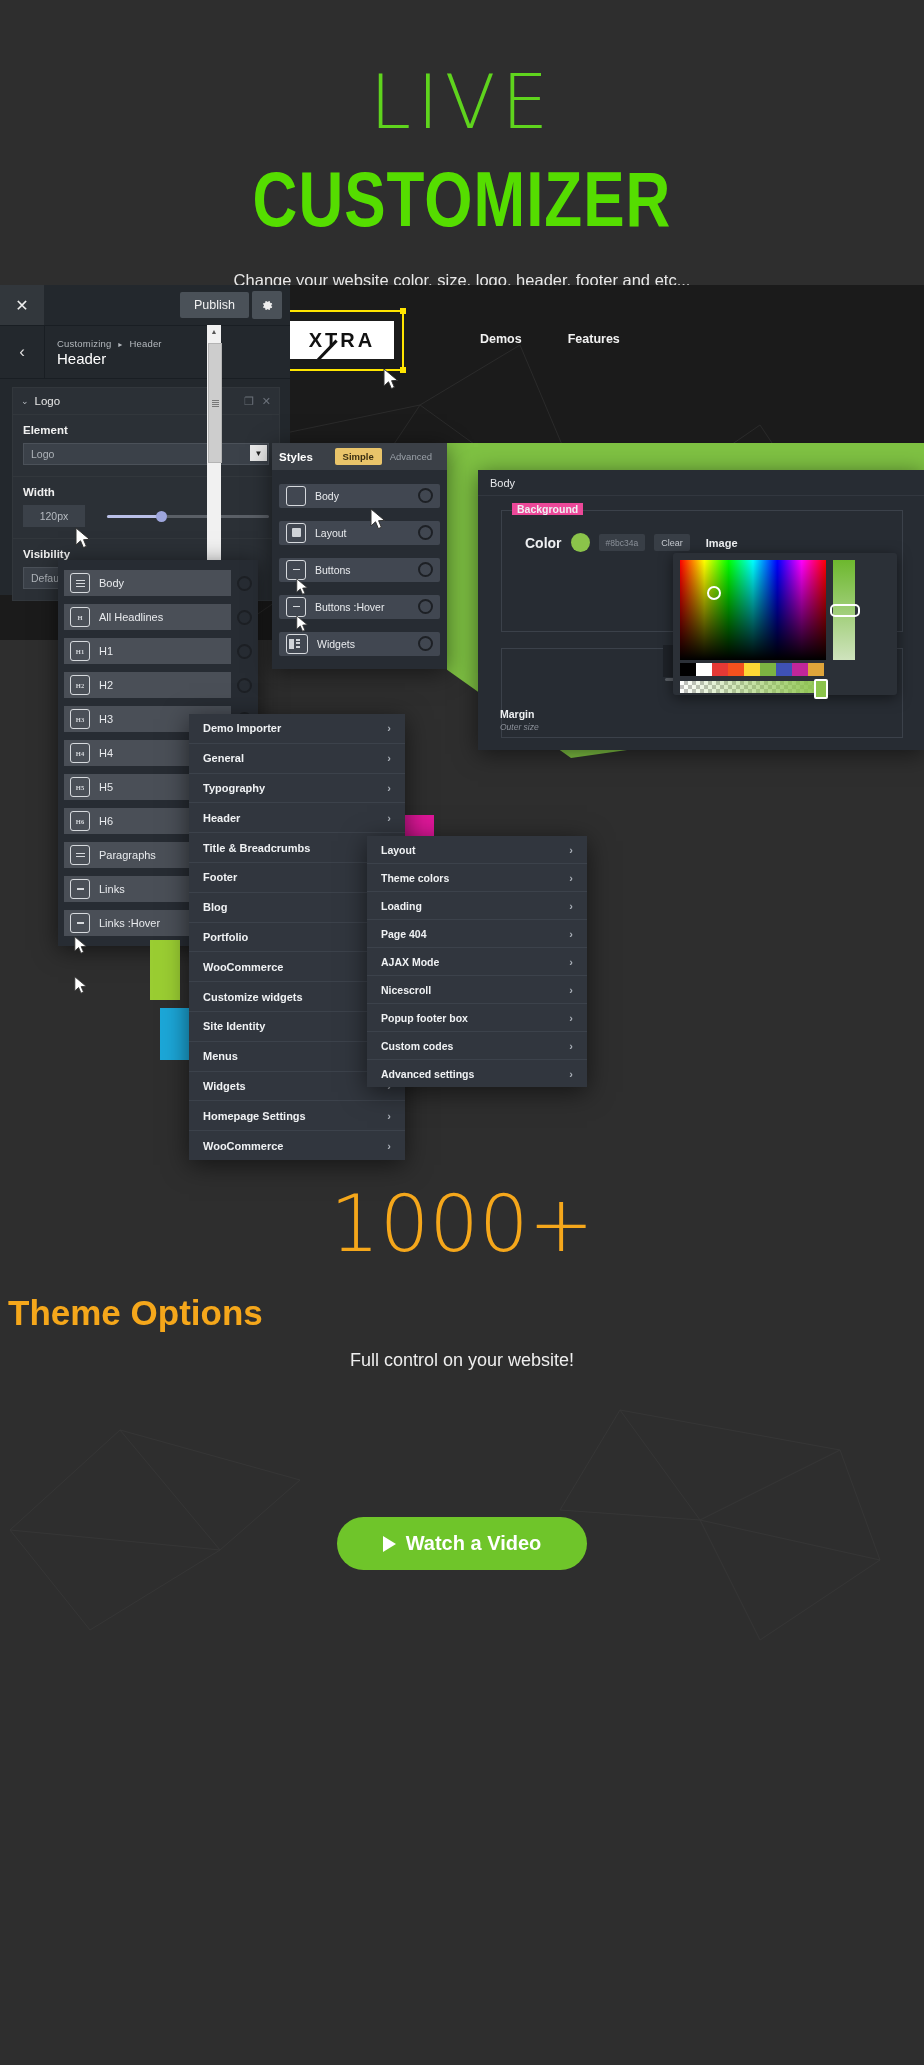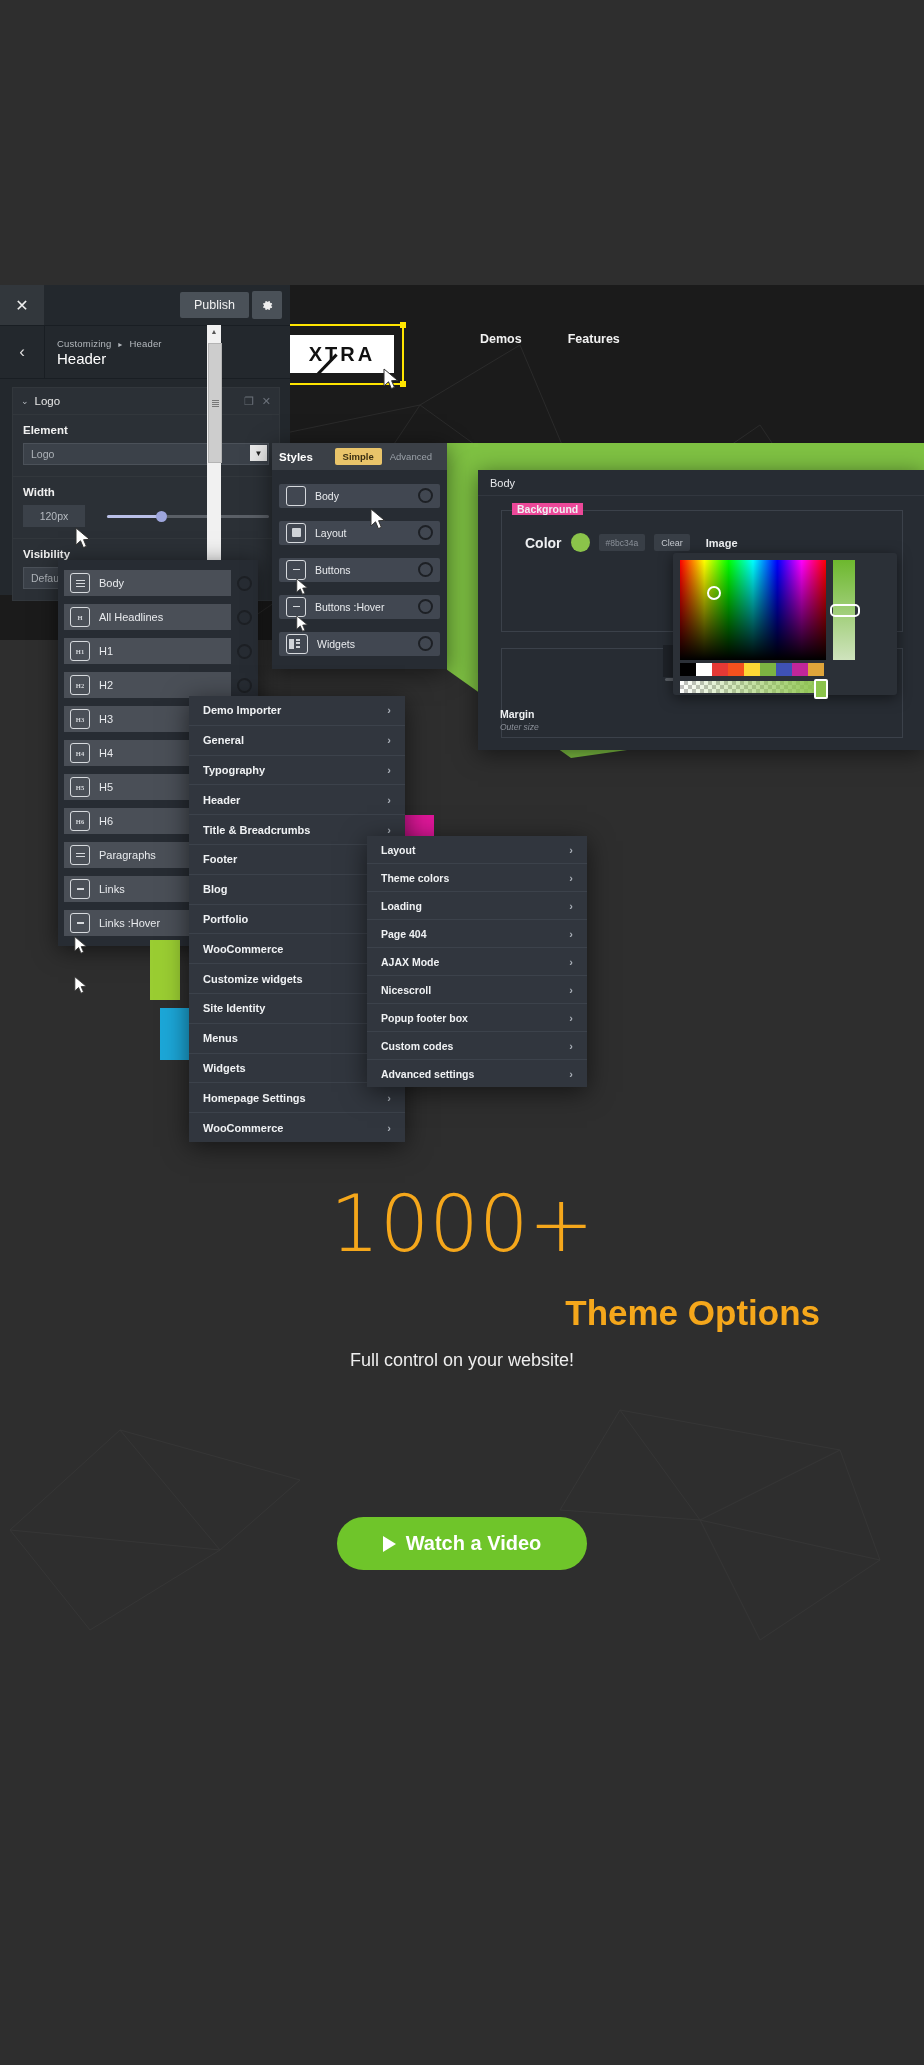--- a/index.html
+++ b/index.html
@@ -74,21 +74,21 @@
 
   
   .cz-sb{position:absolute;left:207px;top:325px;width:14px;height:245px;background:#f1f1f1;}
   .cz-sb .up{height:12px;display:flex;align-items:center;justify-content:center;font-size:7px;color:#555;}
   .cz-sb .thumb{position:absolute;left:1px;top:18px;width:12px;height:118px;background:#cdcdcd;
     border:1px solid #b4b4b4;display:flex;align-items:center;justify-content:center;}
   .cz-sb .grip{width:7px;height:7px;
     background:repeating-linear-gradient(#777 0 1px,transparent 1px 2px);}
 
   
-  .prev-logo{position:absolute;left:280px;top:324px;width:120px;height:57px;border:2px solid #ffe500;}
+  .prev-logo{position:absolute;left:280px;top:310px;width:120px;height:57px;border:2px solid #ffe500;}
   .prev-logo-in{position:absolute;left:8px;top:9px;width:104px;height:38px;background:#fff;
     display:flex;align-items:center;justify-content:center;overflow:hidden;}
   .xtra{font-size:20px;font-weight:bold;letter-spacing:3px;color:#111;
     font-family:"Liberation Sans",sans-serif;position:relative;}
   .xtra:after{content:"";position:absolute;left:-5px;top:-3px;width:27px;height:27px;
     border-bottom:3px solid #111;transform:rotate(-46deg);}
   .hnd{position:absolute;width:6px;height:6px;background:#ffe500;}
   .prev-nav{position:absolute;left:480px;top:332px;display:flex;gap:46px;font-size:12.5px;
     font-weight:bold;color:#f2f2f2;}
 
@@ -173,52 +173,57 @@
   .alpha .ak{position:absolute;right:-2px;top:-2px;width:10px;height:16px;border:2px solid #fff;
     border-radius:2px;background:#8bc34a;}
   .margin-lab{position:absolute;left:500px;top:708px;font-size:10.5px;font-weight:bold;color:#eef0f2;}
   .margin-sub{position:absolute;left:500px;top:722px;font-size:8.5px;font-style:italic;color:#8b9099;}
   .sl2{position:absolute;left:665px;top:678px;width:70px;height:3px;background:#5a5f66;border-radius:2px;}
   .sl2 .k{position:absolute;left:18px;top:-4px;width:10px;height:10px;border-radius:50%;background:#9ea6dd;}
   .dkbox{position:absolute;left:663px;top:645px;width:62px;height:32px;background:#1e2228;}
 
   
   .menu{position:absolute;background:#31363e;box-shadow:0 5px 24px rgba(0,0,0,.55);}
-  .m-main{left:189px;top:696px;width:216px;}
+  .m-main{left:189px;top:714px;width:216px;}
   .m-sub{left:367px;top:836px;width:220px;}
   .m-item{height:28.8px;display:flex;align-items:center;padding:0 14px;
     border-bottom:1px solid #3c424b;font-size:11px;font-weight:bold;color:#f0f2f4;}
   .m-item:last-child{border-bottom:none;}
   .m-item .lab{flex:1;}
   .m-item .ch{color:#aab0b8;font-size:11px;}
   .m-sub .m-item{height:27px;font-size:10.5px;}
 
   
   .chip-pink{position:absolute;left:398px;top:815px;width:36px;height:22px;background:#e0179a;}
   .chip-blue{position:absolute;left:160px;top:1008px;width:36px;height:52px;background:#1ca7d8;}
   .chip-green2{position:absolute;left:150px;top:940px;width:30px;height:60px;background:#9acd32;}
   .count{position:absolute;left:0;top:1185px;width:924px;text-align:center;
     font-size:78px;line-height:1;color:#f5a71b;font-weight:300;font-family:"DejaVu Sans",sans-serif;}
-  .count2{position:absolute;left:0;top:1295px;width:820px;text-align:right;
+  .count2{position:absolute;left:8px;top:1295px;width:820px;text-align:left;
     font-size:35px;line-height:1;color:#f5a71b;font-weight:bold;}
   .count3{position:absolute;left:0;top:1350px;width:924px;text-align:center;
     font-size:18px;color:#eee;}
   .watch{position:absolute;left:50%;top:1517px;transform:translateX(-50%);
     width:250px;height:53px;border-radius:28px;background:#6fc52a;display:flex;align-items:center;
     justify-content:center;gap:10px;}
   .watch .play{width:0;height:0;border-left:13px solid #fff;border-top:8px solid transparent;
     border-bottom:8px solid transparent;}
   .watch .wl{font-size:20px;font-weight:bold;color:#fff;}
   .poly-bot{position:absolute;left:0;top:1390px;width:924px;height:300px;opacity:.35;}
 </style>
 </head>
 <body>
 
 <div class="stage">
 
+  <div class="hero">
+    <div class="hero-live">LIVE</div>
+    <div class="hero-cust">CUSTOMIZER</div>
+    <div class="hero-sub">Change your website color, size, logo, header, footer and etc...</div>
+  </div>
 
   <div class="shot">
     <svg class="shot-poly" width="924" height="355">
       <g stroke="#3a3a3a" stroke-width="1" fill="none">
         <path d="M60 330 L180 170 L300 300 L60 330 Z"></path>
         <path d="M180 170 L420 120 L300 300"></path>
         <path d="M420 120 L600 250 L300 300"></path>
         <path d="M600 250 L760 140 L880 320"></path>
         <path d="M60 330 L220 355 L300 300"></path>
         <path d="M420 120 L520 60 L600 250"></path>

